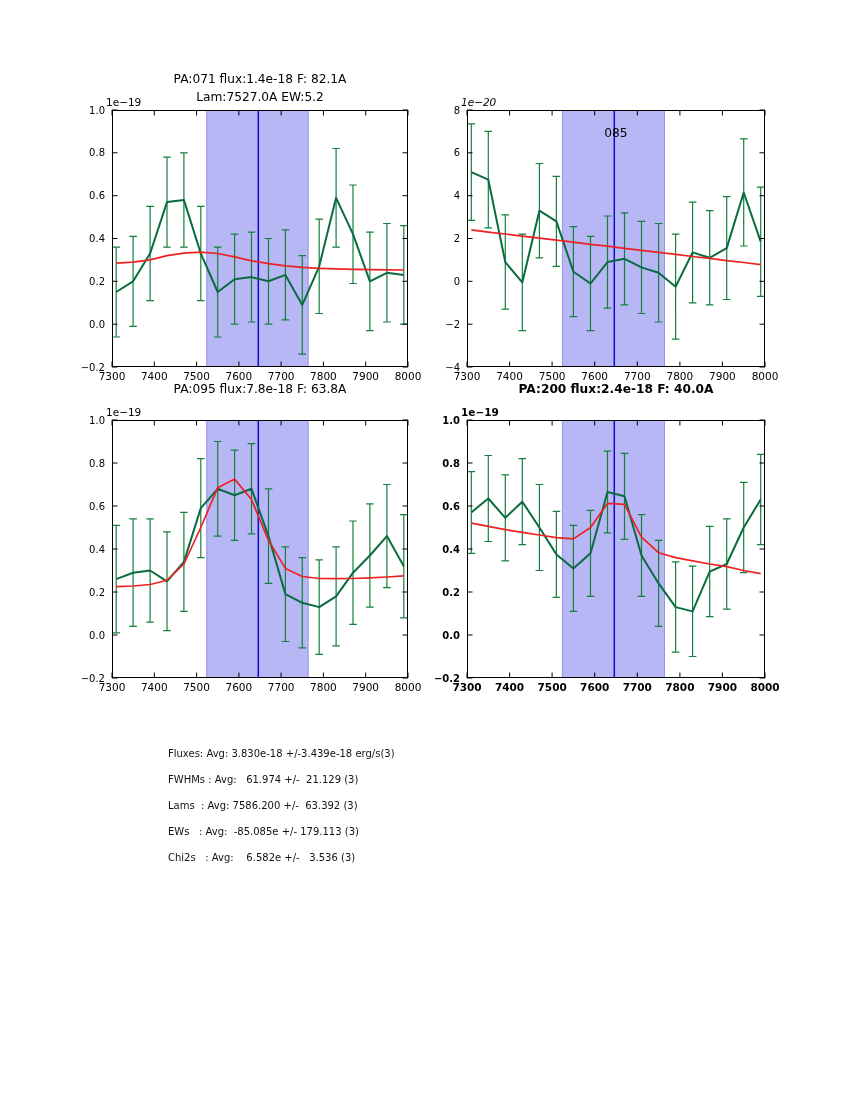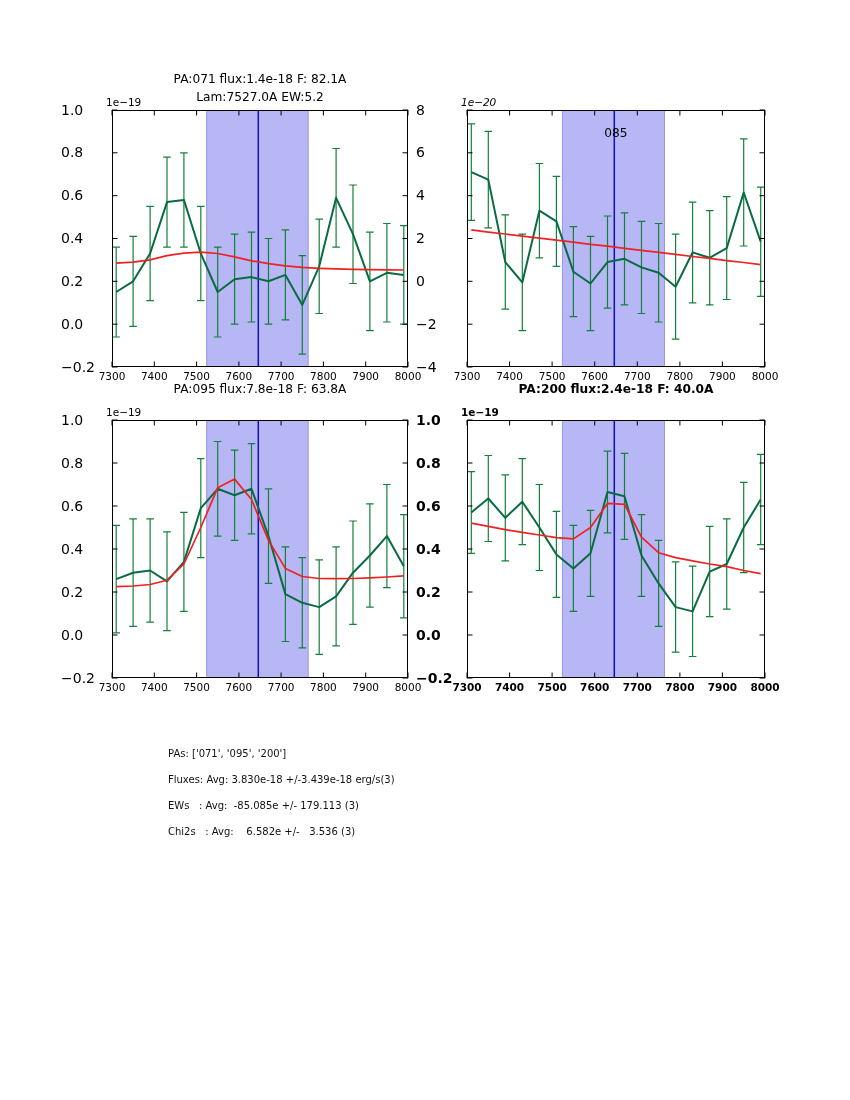--- a/index.html
+++ b/index.html
@@ -12,22 +12,22 @@
   .title-line {
     position:absolute; left:0; width:100%; text-align:center;
     font-size:12.2px; line-height:14px; white-space:nowrap; color:#000;
   }
   .offset-label { position:absolute; font-size:10.5px; line-height:11px; color:#000; }
   .xtick-label {
     position:absolute; width:60px; text-align:center;
     font-size:10.5px; line-height:13px; color:#000;
   }
   .ytick-label {
-    position:absolute; width:44px; 
-    font-size:14px; line-height:13px; color:#000;
+    position:absolute; width:44px; text-align:right;
+    font-size:10px; line-height:13px; color:#000;
   }
   #stats-block { position:absolute; left:168px; top:741px; }
   .stats-line {
     white-space:pre; font-size:10px; line-height:26px; color:#111;
   }
 </style>
 </head>
 <body>
 
 <div id="canvas">
@@ -143,18 +143,19 @@
       <div class="ytick-label" style="left: -51px; top: -6.5px;">1.0</div>
       <div class="ytick-label" style="left: -51px; top: 36.5px;">0.8</div>
       <div class="ytick-label" style="left: -51px; top: 79.5px;">0.6</div>
       <div class="ytick-label" style="left: -51px; top: 122.5px;">0.4</div>
       <div class="ytick-label" style="left: -51px; top: 165.5px;">0.2</div>
       <div class="ytick-label" style="left: -51px; top: 208.5px;">0.0</div>
       <div class="ytick-label" style="left: -51px; top: 251.5px;">−0.2</div>
     </div>
 
   <div id="stats-block">
-    <div class="stats-line">PAs: ['071', '095', '200']</div>
     <div class="stats-line">Fluxes: Avg: 3.830e-18 +/-3.439e-18 erg/s(3)</div>
+    <div class="stats-line">FWHMs : Avg:   61.974 +/-  21.129 (3)</div>
+    <div class="stats-line">Lams  : Avg: 7586.200 +/-  63.392 (3)</div>
     <div class="stats-line">EWs   : Avg:  -85.085e +/- 179.113 (3)</div>
     <div class="stats-line">Chi2s   : Avg:    6.582e +/-   3.536 (3)</div>
   </div>
 </div>
 
 </body></html>

